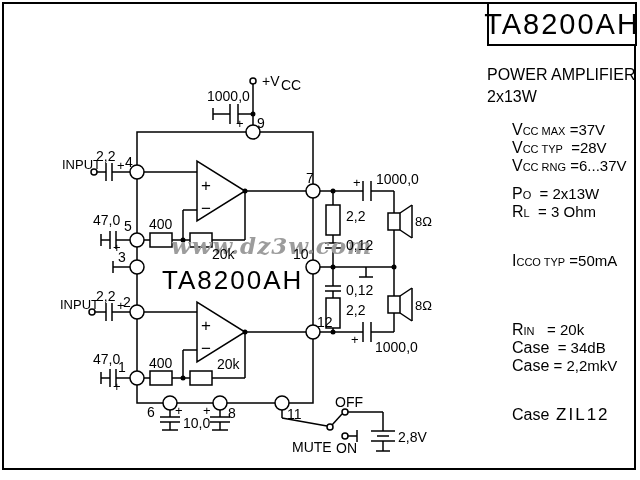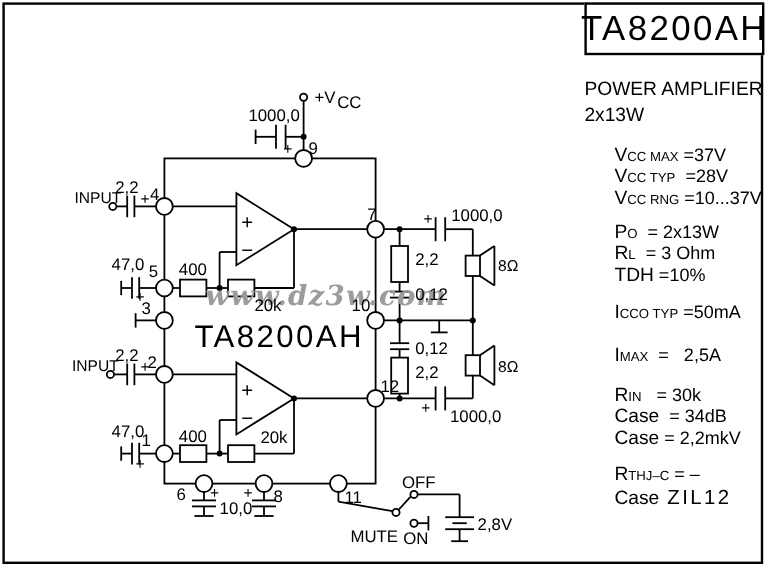--- a/index.html
+++ b/index.html
@@ -281,29 +281,26 @@
   </svg>
 
   <div class="titlebox">
     <span>TA8200AH</span>
   </div>
   <div class="hline h1">POWER AMPLIFIER</div>
   <div class="hline h2">2x13W</div>
 
   <div class="spec" style="top:121px"><span class="m">V</span><span class="s">CC</span><span class="t"> MAX</span><span class="v"> =37V</span></div>
   <div class="spec" style="top:139px"><span class="m">V</span><span class="s">CC</span><span class="t"> TYP</span><span class="v">  =28V</span></div>
-  <div class="spec" style="top:157px"><span class="m">V</span><span class="s">CC</span><span class="t"> RNG</span><span class="v"> =10...37V</span></div>
+  <div class="spec" style="top:157px"><span class="m">V</span><span class="s">CC</span><span class="t"> RNG</span><span class="v"> =6...37V</span></div>
 
   <div class="spec" style="top:185px"><span class="m">P</span><span class="s">O</span><span class="v">  = 2x13W</span></div>
   <div class="spec" style="top:203px"><span class="m">R</span><span class="s">L</span><span class="v">  = 3 Ohm</span></div>
-  <div class="spec" style="top:221px"><span class="m">TDH</span><span class="v"> =10%</span></div>
 
   <div class="spec" style="top:252px"><span class="m">I</span><span class="s">CCO</span><span class="t"> TYP</span><span class="v"> =50mA</span></div>
-  <div class="spec" style="top:288px"><span class="m">I</span><span class="s">MAX</span><span class="v">  =   2,5A</span></div>
-
-  <div class="spec" style="top:321px"><span class="m">R</span><span class="s">IN</span><span class="v">   = 30k</span></div>
+
+  <div class="spec" style="top:321px"><span class="m">R</span><span class="s">IN</span><span class="v">   = 20k</span></div>
   <div class="spec" style="top:339px"><span class="m">Case</span><span class="v">  = 34dB</span></div>
   <div class="spec" style="top:357px"><span class="m">Case</span><span class="v"> = 2,2mkV</span></div>
 
-  <div class="spec" style="top:387px"><span class="m">R</span><span class="s">THJ–C</span><span class="v"> = –</span></div>
   <div class="spec" style="top:405px"><span class="m">Case</span><span class="v v-wide"> ZIL12</span></div>
 
 </div>
 
 </body></html>

